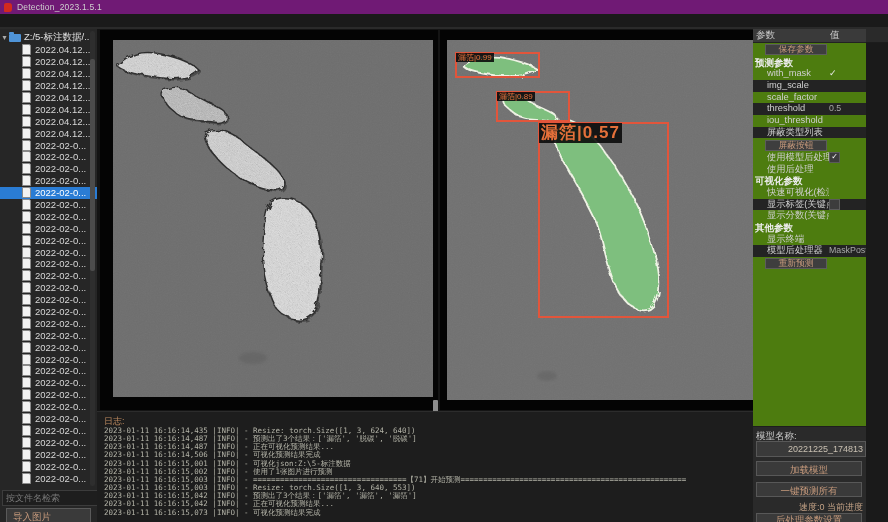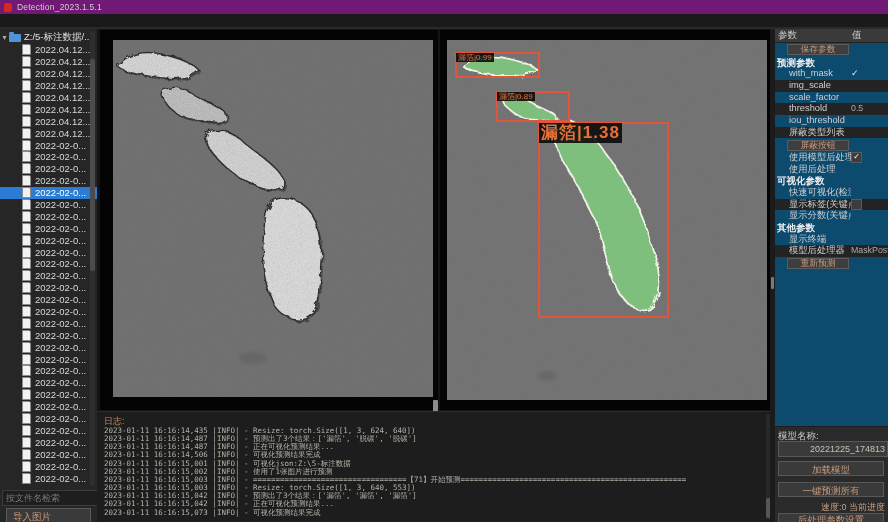--- a/index.html
+++ b/index.html
@@ -44,21 +44,21 @@
   
   #log{position:absolute;left:0px;top:382px;width:678px;height:111px;background:#1d1d1d;border-top:1px solid #2c2c2c;overflow:hidden;}
   #log-title{position:absolute;left:7px;top:3px;font-size:9px;color:#bd8a5f;}
   #log-lines{position:absolute;left:7px;top:15px;width:655px;font-family:"DejaVu Sans Mono","Liberation Mono",monospace;
              font-size:7.5px;line-height:8.15px;color:#b4b4a8;white-space:pre;}
   #log-scroll{position:absolute;right:3px;top:2px;width:6px;height:106px;background:#282828;border-radius:2px;}
   #log-thumb{position:absolute;left:0;bottom:2px;width:6px;height:20px;background:#565656;border-radius:2px;}
   
   #vsplit{position:absolute;left:770px;top:29px;width:5px;height:493px;background:#1b1b1b;}
   #vsplit-grip{position:absolute;left:1px;top:248px;width:3px;height:12px;background:#7a7a7a;border-radius:1px;}
-  #rpanel{position:absolute;left:775px;top:29px;width:113px;height:493px;background:#0c4a6e;overflow:hidden;}
+  #rpanel{position:absolute;left:753px;top:29px;width:113px;height:493px;background:#4d7c0f;overflow:hidden;}
   #ptable-head{display:flex;height:13px;background:#3a3a3a;border-bottom:1px solid #222;font-size:9.5px;color:#cccccc;align-items:center;}
   #ptable-head .c1{width:74px;padding-left:3px;}
   #ptable-head .c2{flex:1;}
   .p-section{height:11.7px;line-height:11.7px;font-size:9.5px;font-weight:bold;color:#ececec;padding-left:2px;white-space:nowrap;}
   .p-row{height:11.7px;line-height:11.7px;font-size:9.3px;color:#cfcfcf;display:flex;align-items:center;white-space:nowrap;}
   .p-row.dark{background:#232323;}
   .p-label{padding-left:14px;flex:1;overflow:hidden;}
   .p-value{width:37px;color:#a8a8a8;font-size:8.8px;flex:0 0 37px;overflow:hidden;}
   .p-check{width:37px;flex:0 0 37px;color:#eaeaea;font-size:9px;}
   .p-cbox{width:9px;height:9px;background:#3c3c3c;border:1px solid #5a5a5a;margin-right:26px;flex:0 0 9px;
@@ -331,21 +331,21 @@
           <path d="M56,57 C64,53 74,55 80,60 C88,67 100,69 108,75 C112,79 108,83 100,81 C90,79 76,81 68,74 C62,69 52,62 56,57 Z"></path>
           <path d="M114,86 C104,96 110,112 120,128 C130,146 140,162 150,184 C158,206 160,232 172,252 C182,270 200,276 208,264 C216,250 212,226 204,202 C196,174 182,148 168,126 C156,108 138,86 126,82 C121,80 117,82 114,86 Z"></path>
         </g>
       </svg>
       <div id="det-overlay">
           <div class="det-box" style="left: 8px; top: 12px; width: 85px; height: 26px; border-color: rgb(226, 85, 59);"></div>
           <div class="det-label small" style="left: 9px; top: 13px; color: rgb(228, 112, 58);">漏箔|0.99</div>
           <div class="det-box" style="left: 49px; top: 51px; width: 74px; height: 31px; border-color: rgb(226, 85, 59);"></div>
           <div class="det-label small" style="left: 50px; top: 52px; color: rgb(228, 112, 58);">漏箔|0.89</div>
           <div class="det-box" style="left: 91px; top: 82px; width: 131px; height: 196px; border-color: rgb(226, 85, 59);"></div>
-          <div class="det-label large" style="left: 92px; top: 83px; color: rgb(228, 112, 58);">漏箔|1.38</div>
+          <div class="det-label large" style="left: 92px; top: 83px; color: rgb(228, 112, 58);">漏箔|0.57</div>
         </div>
     </div>
 
     <div id="splitter-h"></div>
 
     <div id="log">
       <div id="log-title">日志:</div>
       <div id="log-lines"><div>2023-01-11 16:16:14,435 |INFO| - Resize: torch.Size([1, 3, 624, 640])</div><div>2023-01-11 16:16:14,487 |INFO| - 预测出了3个结果：['漏箔', '脱碳', '脱碳']</div><div>2023-01-11 16:16:14,487 |INFO| - 正在可视化预测结果...</div><div>2023-01-11 16:16:14,506 |INFO| - 可视化预测结果完成</div><div>2023-01-11 16:16:15,001 |INFO| - 可视化json:Z:\5-标注数据</div><div>2023-01-11 16:16:15,002 |INFO| - 使用了1张图片进行预测</div><div>2023-01-11 16:16:15,003 |INFO| - ==================================【71】开始预测==================================================</div><div>2023-01-11 16:16:15,003 |INFO| - Resize: torch.Size([1, 3, 640, 553])</div><div>2023-01-11 16:16:15,042 |INFO| - 预测出了3个结果：['漏箔', '漏箔', '漏箔']</div><div>2023-01-11 16:16:15,042 |INFO| - 正在可视化预测结果...</div><div>2023-01-11 16:16:15,073 |INFO| - 可视化预测结果完成</div></div>
       <div id="log-scroll">
           <div id="log-thumb"></div>

